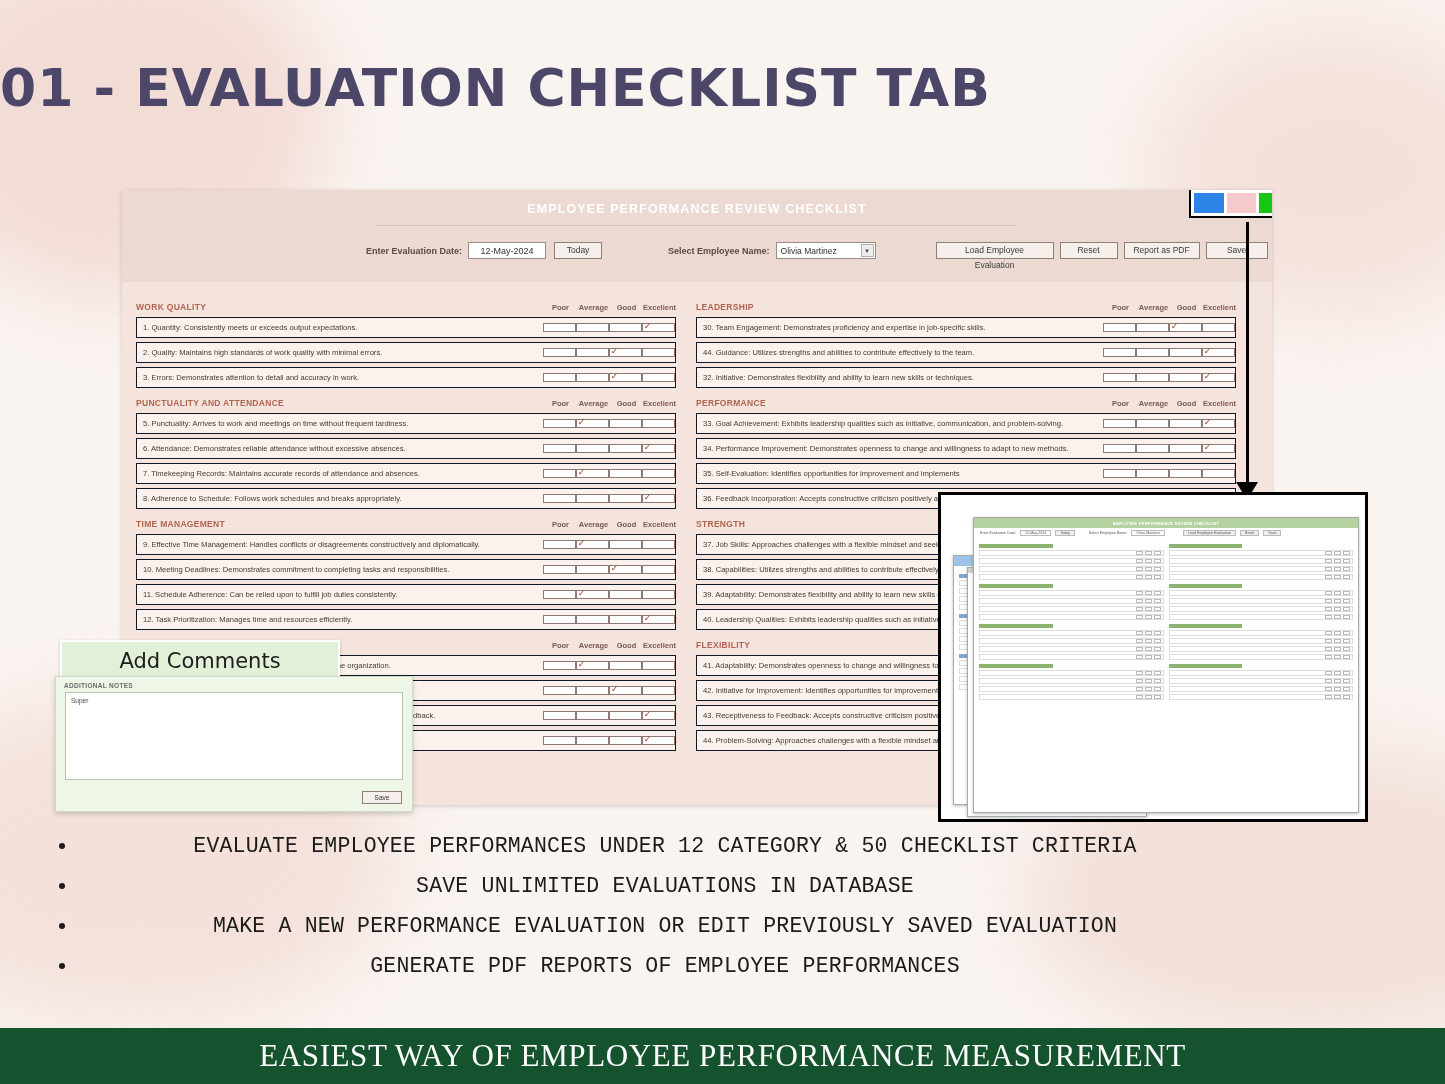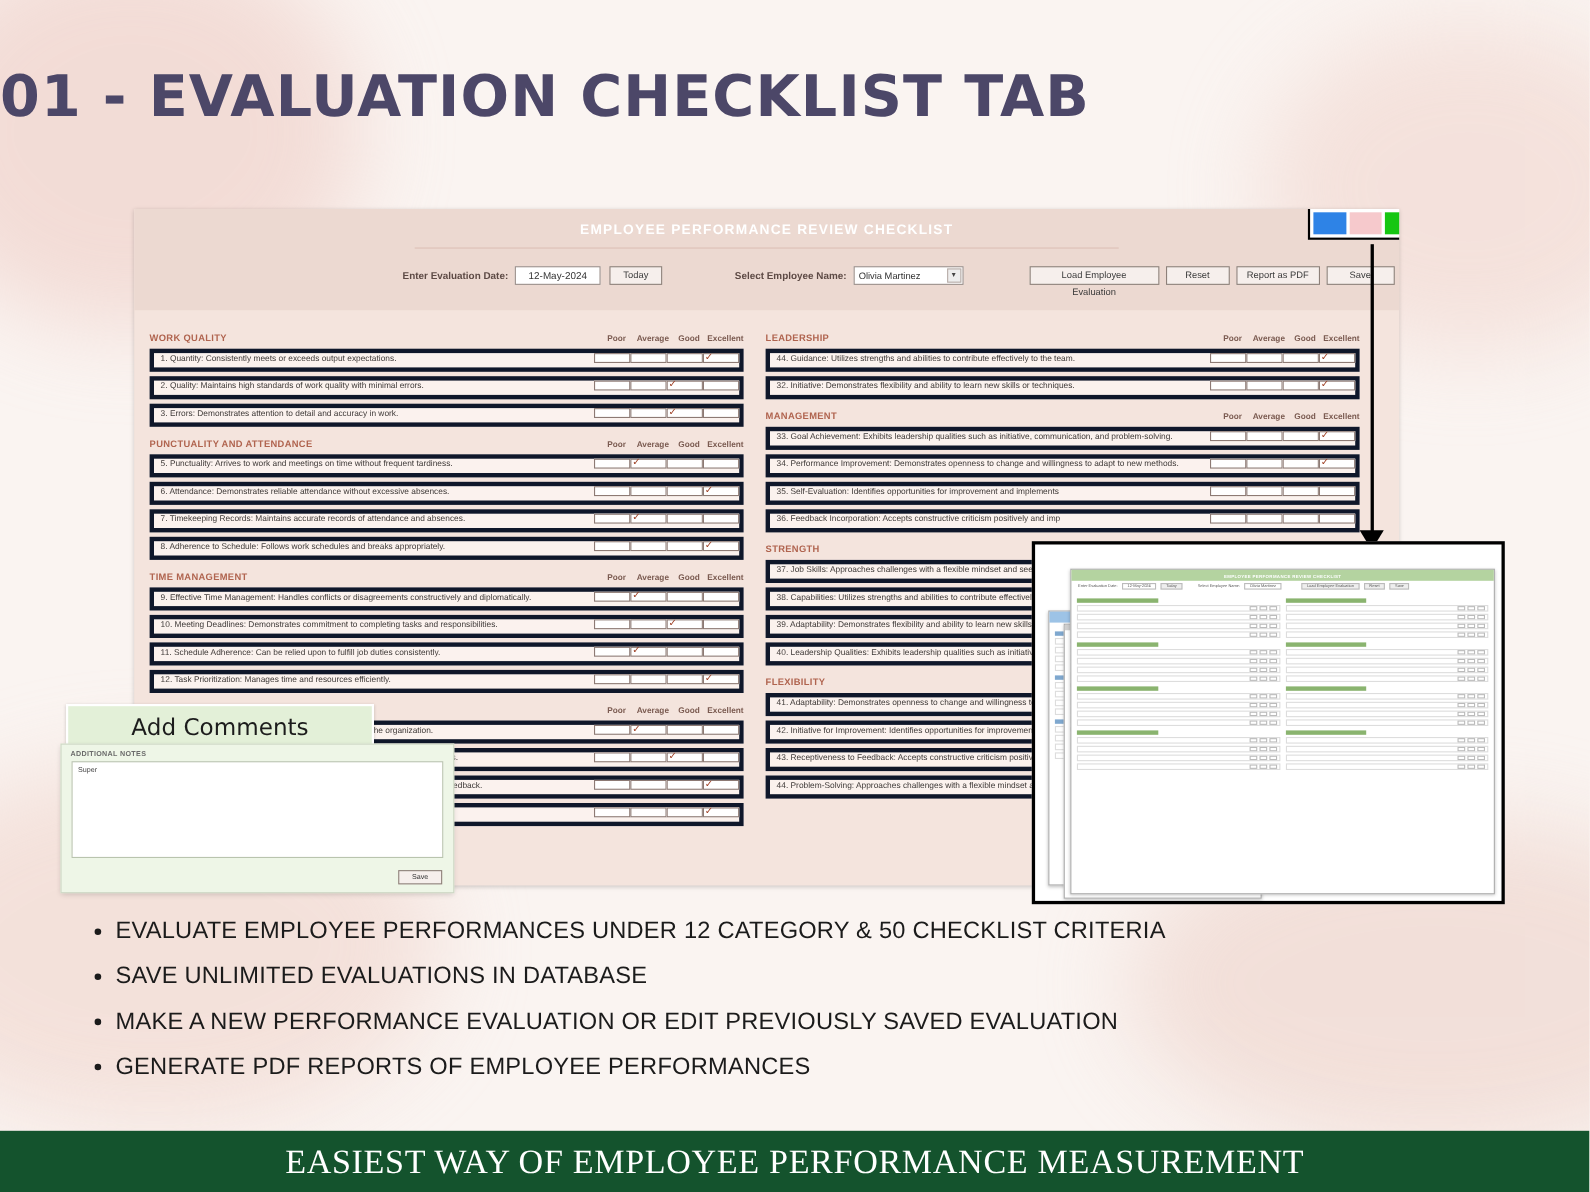--- a/index.html
+++ b/index.html
@@ -80,22 +80,22 @@
     display:flex; align-items:flex-end; margin:10px 0 5px 0;
   }
   .cat-name {
     font-size:8.5px; font-weight:bold; color:#b0644f; letter-spacing:.3px; flex:1;
   }
   .rate-head { display:flex; }
   .rate-head span {
     width:33px; text-align:center; font-size:7.5px; font-weight:bold; color:#7a5a50;
   }
   .row {
-    display:flex; align-items:flex-start; height:21px; margin-bottom:4px;
-    background:#fbf2ee; border:4px solid #0f172a;
+    display:flex; align-items:center; height:21px; margin-bottom:4px;
+    background:#fbf2ee; border:1px solid #0f172a;
   }
   .row .txt {
     flex:1; font-size:7.6px; color:#3f3a38; padding-left:6px;
     white-space:nowrap; overflow:hidden; text-overflow:ellipsis;
   }
   .row .boxes { display:flex; }
   .row .boxes span {
     width:33px; display:flex; align-items:center; justify-content:center;
   }
   .cb {
@@ -168,22 +168,23 @@
   .th-cat { height:4px; width:40%; background:#c4a59a; margin:4px 0 2px; }
   .th-row { height:6px; border:1px solid #ddd; margin-bottom:2px; display:flex; align-items:center; }
   .th-row i { flex:1; }
   .th-row s { width:7px; height:4px; border:1px solid #bbb; margin-right:2px; display:block; background:#fff; }
   .th-green .th-cat { background:#8ab46f; }
   .th-blue .th-cat { background:#7fa8cf; }
   .th-grey .th-cat { background:#b0b0b0; }
 
   
   .bullets {
-    position:absolute; left:79px; top:834px; width:1200px;
-    font-family:Liberation Sans, sans-serif;
+    position:absolute; left:52px; top:834px; width:1200px;
+    font-family:Liberation Mono, monospace;
+    text-align:center;
   }
   .bullets li {
     font-size:21.5px; color:#1b1b1b; margin-bottom:16px; letter-spacing:.2px;
   }
   .bullets ul { margin:0; padding-left:26px; }
 
   
   .footer {
     position:absolute; left:0; bottom:0; width:100%; height:56px;
     background:#14532d; color:#fff;
@@ -531,20 +532,37 @@
         <div class="cat-head">
           <div class="cat-name">LEADERSHIP</div>
           <div class="rate-head">
             <span>Poor</span>
             <span>Average</span>
             <span>Good</span>
             <span>Excellent</span>
           </div>
         </div>
         <div class="row">
+          <div class="txt">30. Team Engagement: Demonstrates proficiency and expertise in job-specific skills.</div>
+          <div class="boxes">
+            <span>
+              <span class="cb"></span>
+            </span>
+            <span>
+              <span class="cb"></span>
+            </span>
+            <span>
+              <span class="cb on"></span>
+            </span>
+            <span>
+              <span class="cb"></span>
+            </span>
+          </div>
+        </div>
+        <div class="row">
           <div class="txt">44. Guidance: Utilizes strengths and abilities to contribute effectively to the team.</div>
           <div class="boxes">
             <span>
               <span class="cb"></span>
             </span>
             <span>
               <span class="cb"></span>
             </span>
             <span>
               <span class="cb"></span>
@@ -565,21 +583,21 @@
             </span>
             <span>
               <span class="cb"></span>
             </span>
             <span>
               <span class="cb on"></span>
             </span>
           </div>
         </div>
         <div class="cat-head">
-          <div class="cat-name">MANAGEMENT</div>
+          <div class="cat-name">PERFORMANCE</div>
           <div class="rate-head">
             <span>Poor</span>
             <span>Average</span>
             <span>Good</span>
             <span>Excellent</span>
           </div>
         </div>
         <div class="row">
           <div class="txt">33. Goal Achievement: Exhibits leadership qualities such as initiative, communication, and problem-solving.</div>
           <div class="boxes">

